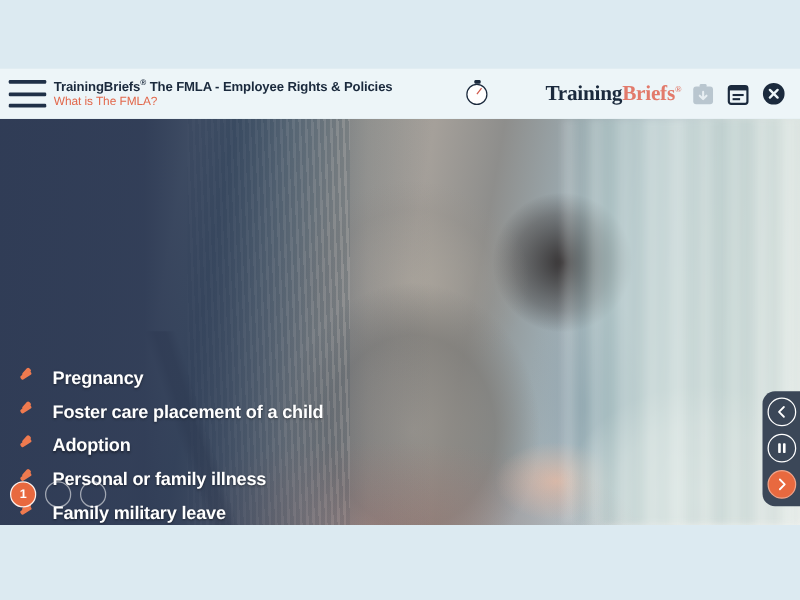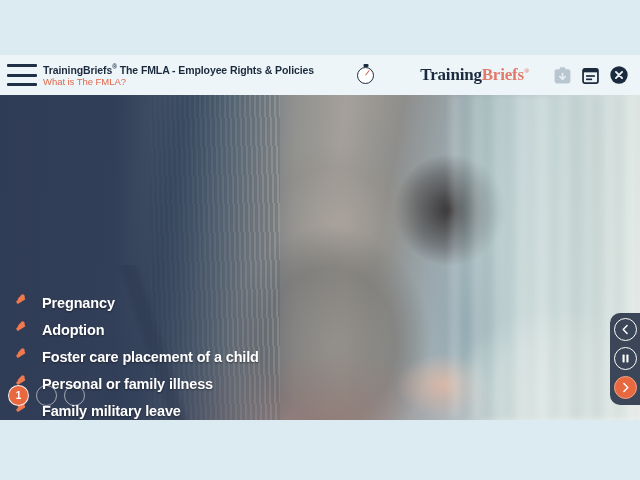--- a/index.html
+++ b/index.html
@@ -72,21 +72,21 @@
     color: #e2674a;
     white-space: nowrap;
     letter-spacing: -0.05px;
   }
 
   
   .logo {
     display: flex;
     align-items: center;
     flex: 0 0 auto;
-    margin-right: 24px;
+    margin-right: 8px;
     gap: 44px;
   }
   .logo-mark {
     width: 17px; height: 17px;
     border: 1.6px solid #1b2a3d;
     border-radius: 50%;
     position: relative;
     margin-right: 2px;
     background: #fff;
   }
@@ -388,33 +388,33 @@
 
       <div class="bullet">
         <span class="bullet-icon">
           <svg width="20" height="18" viewBox="0 0 24 24">
             <g fill="#ef7a4f">
               <rect x="2.4" y="12.4" width="12.6" height="4.6" rx="1.6" transform="rotate(-32 2.4 12.4)"></rect>
               <rect x="11.2" y="2.2" width="5.2" height="10.4" rx="1.8" transform="rotate(42 11.2 2.2)"></rect>
             </g>
           </svg>
         </span>
-        <span class="bullet-text">Adoption</span>
+        <span class="bullet-text">Foster care placement of a child</span>
       </div>
 
       <div class="bullet">
         <span class="bullet-icon">
           <svg width="20" height="18" viewBox="0 0 24 24">
             <g fill="#ef7a4f">
               <rect x="2.4" y="12.4" width="12.6" height="4.6" rx="1.6" transform="rotate(-32 2.4 12.4)"></rect>
               <rect x="11.2" y="2.2" width="5.2" height="10.4" rx="1.8" transform="rotate(42 11.2 2.2)"></rect>
             </g>
           </svg>
         </span>
-        <span class="bullet-text">Foster care placement of a child</span>
+        <span class="bullet-text">Adoption</span>
       </div>
 
       <div class="bullet">
         <span class="bullet-icon">
           <svg width="20" height="18" viewBox="0 0 24 24">
             <g fill="#ef7a4f">
               <rect x="2.4" y="12.4" width="12.6" height="4.6" rx="1.6" transform="rotate(-32 2.4 12.4)"></rect>
               <rect x="11.2" y="2.2" width="5.2" height="10.4" rx="1.8" transform="rotate(42 11.2 2.2)"></rect>
             </g>
           </svg>

